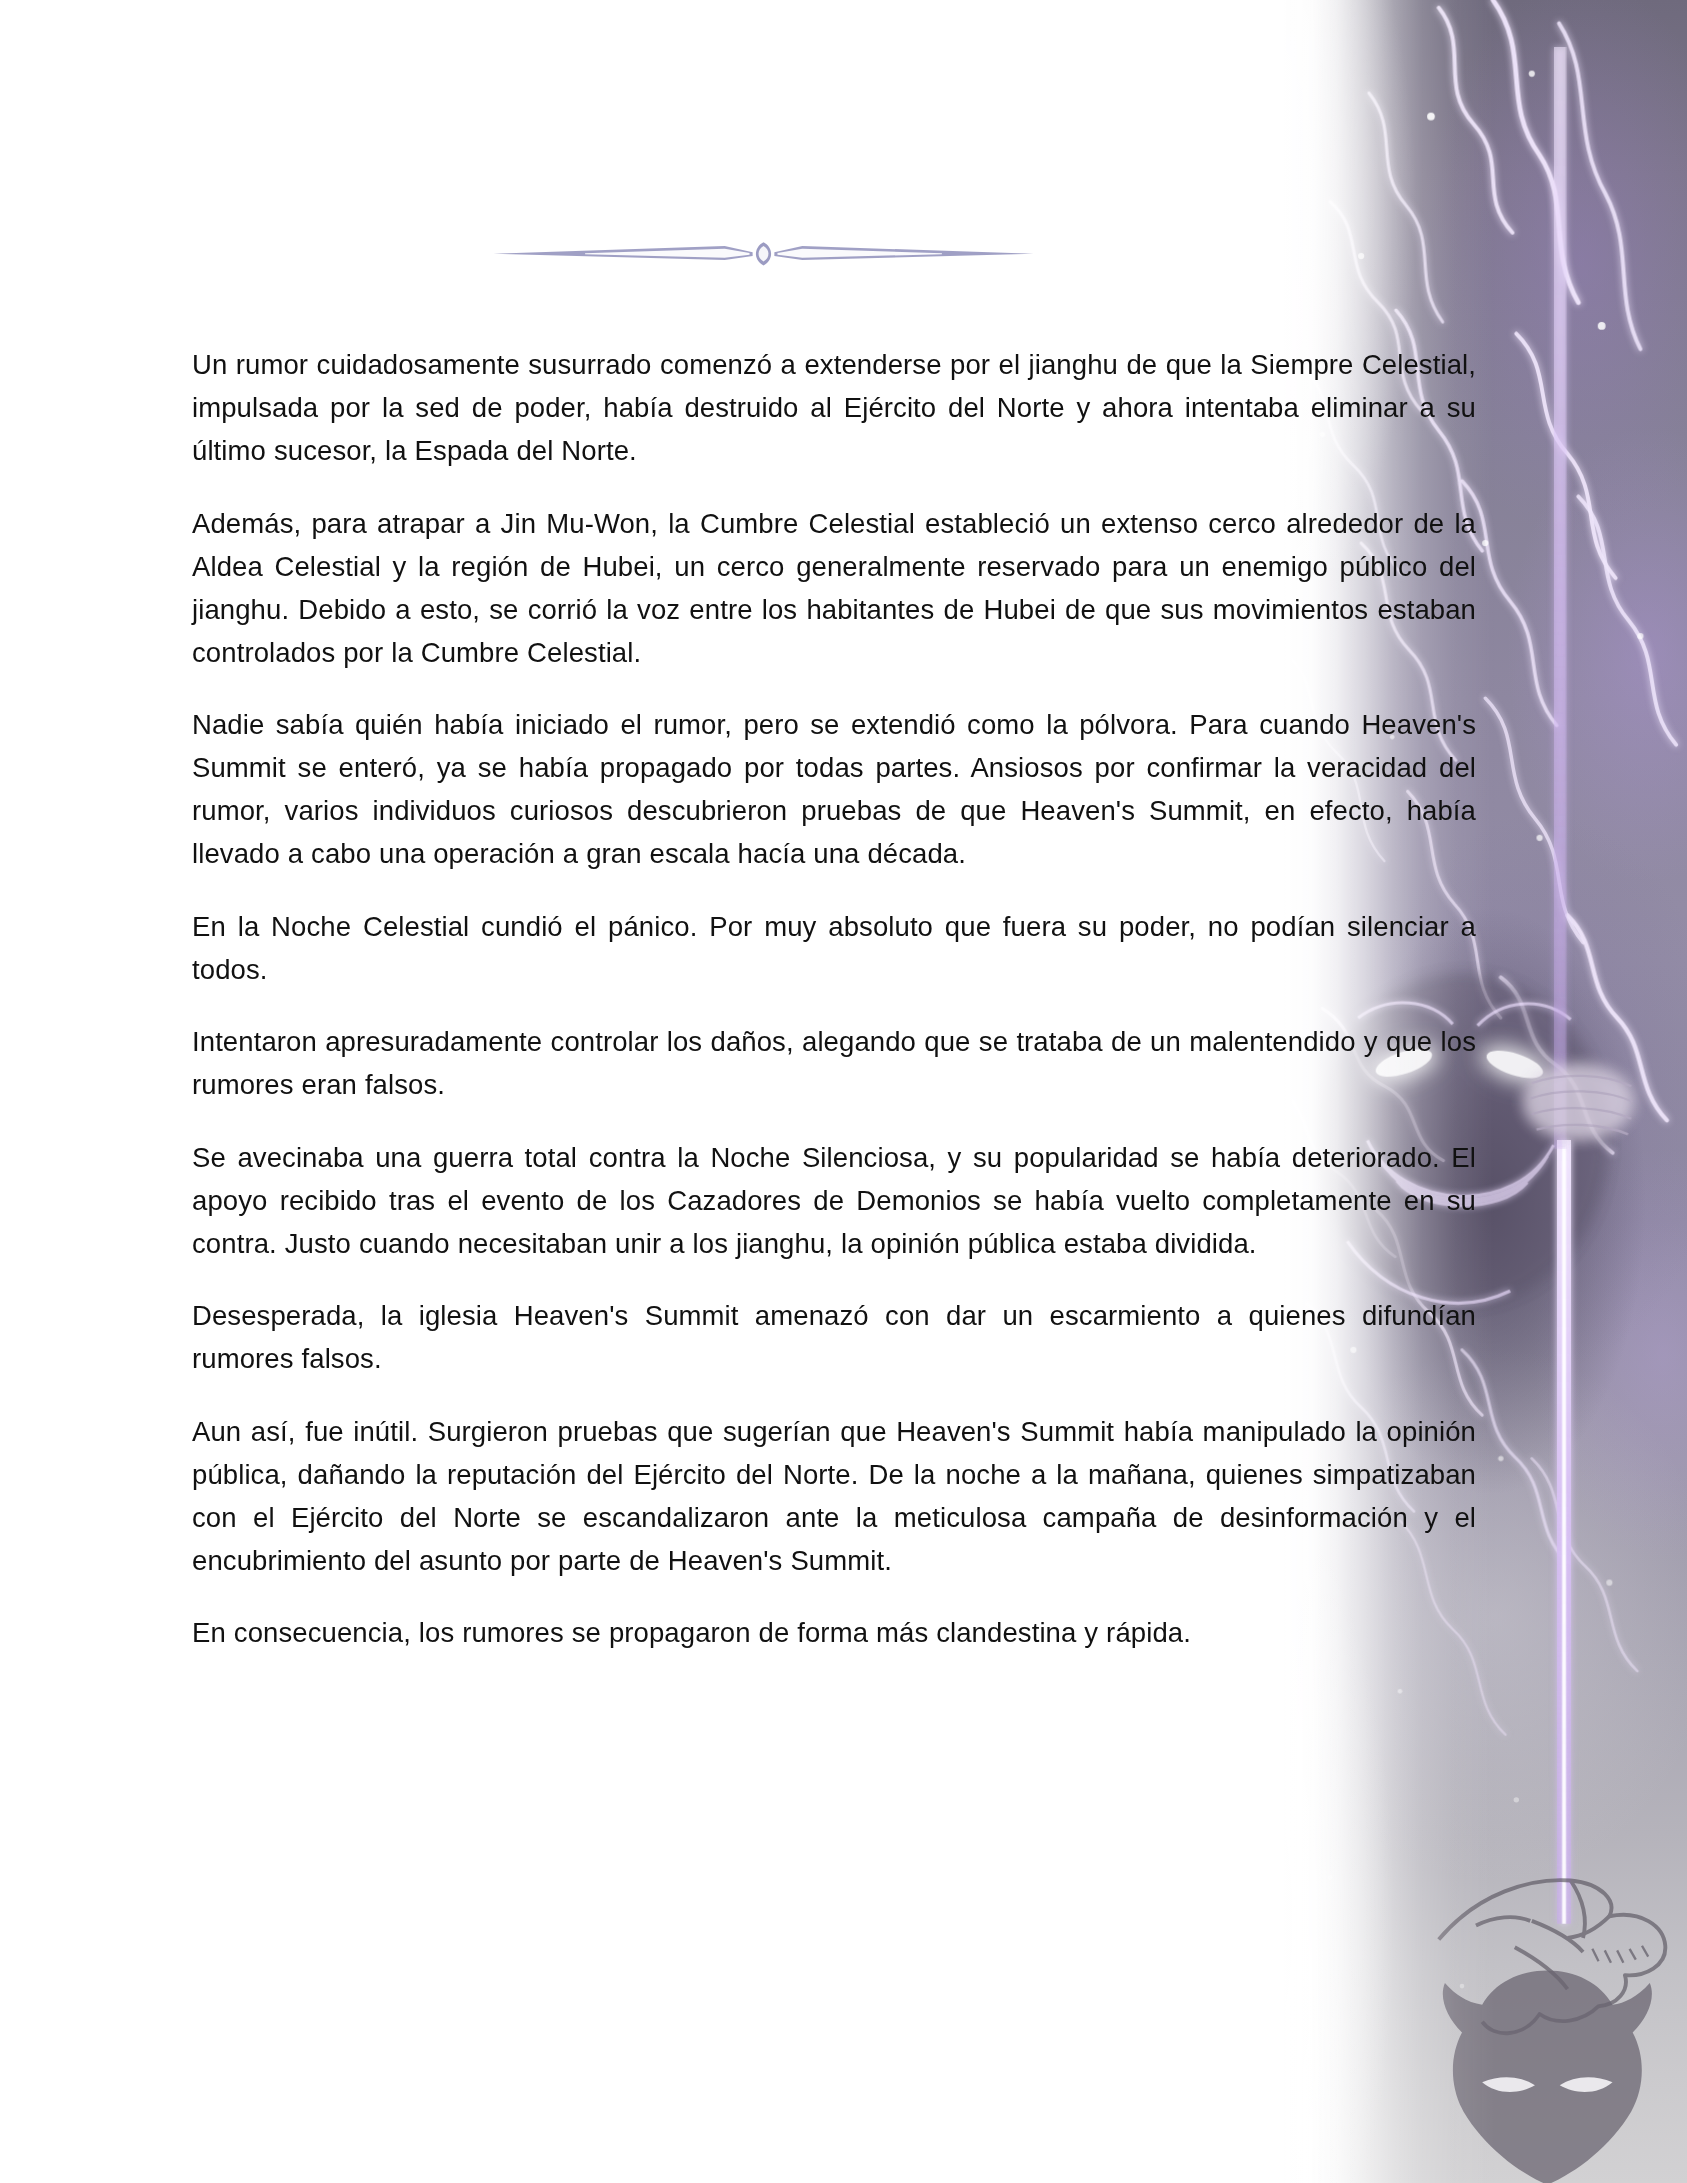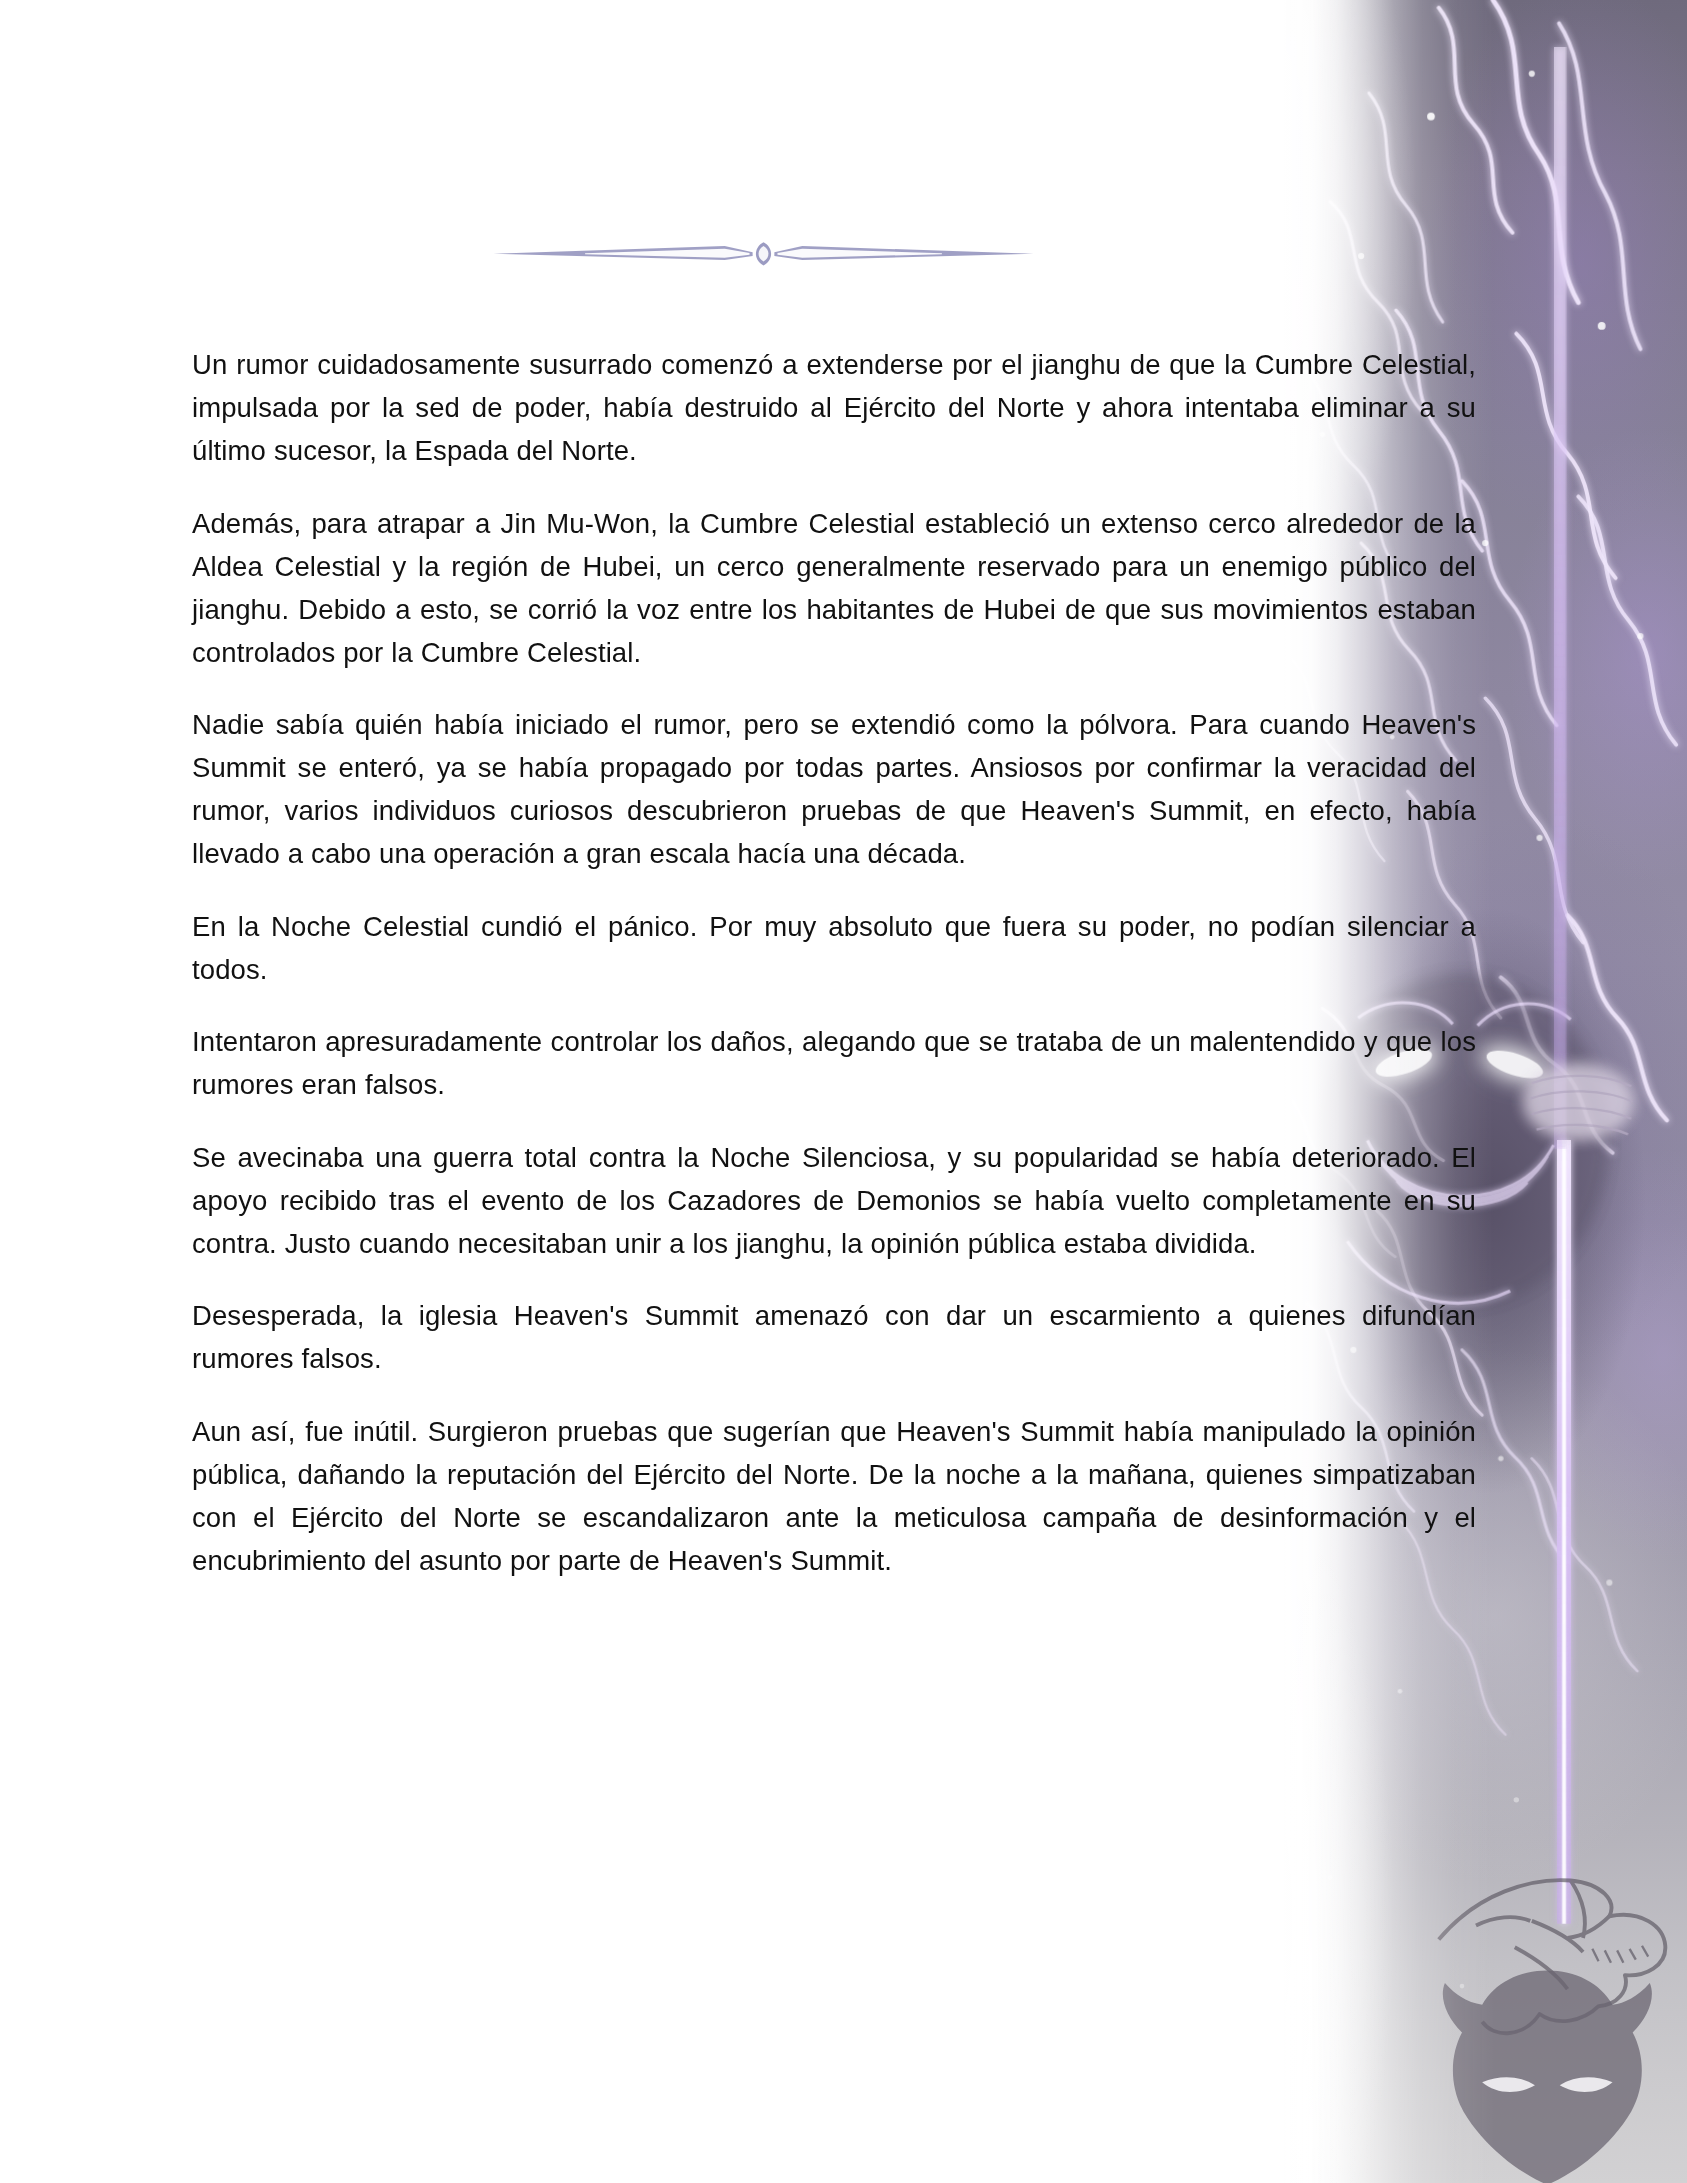--- a/index.html
+++ b/index.html
@@ -320,24 +320,25 @@
         <path d="M350 9 C 362 15, 364 31, 350 39 C 336 31, 338 15, 350 9 Z"></path>
         <path d="M350 14 C 358 18, 359 29, 350 34 C 341 29, 342 18, 350 14 Z" fill="#ffffff" opacity="0.9"></path>
 
         <path d="M698 24 L 400 14 L 364 22 L 364 27 L 400 32 Z" opacity="0.95"></path>
         <path d="M580 23.4 L 400 17.5 L 368 23 L 368 25.4 L 400 29 L 580 24.6 Z" fill="#ffffff" opacity="0.95"></path>
       </g>
     </svg>
   </div>
 
   <div id="content">
-    <p class="para">Un rumor cuidadosamente susurrado comenzó a extenderse por el jianghu de que la Cumbre Celestial, impulsada por la sed de poder, había destruido al Ejército del Norte y ahora intentaba eliminar a su último sucesor, la Espada del Norte.</p>
+    <p class="para">Un rumor cuidadosamente susurrado comenzó a extenderse por el jianghu de que la Siempre Celestial, impulsada por la sed de poder, había destruido al Ejército del Norte y ahora intentaba eliminar a su último sucesor, la Espada del Norte.</p>
     <p class="para">Además, para atrapar a Jin Mu-Won, la Cumbre Celestial estableció un extenso cerco alrededor de la Aldea Celestial y la región de Hubei, un cerco generalmente reservado para un enemigo público del jianghu. Debido a esto, se corrió la voz entre los habitantes de Hubei de que sus movimientos estaban controlados por la Cumbre Celestial.</p>
     <p class="para">Nadie sabía quién había iniciado el rumor, pero se extendió como la pólvora. Para cuando Heaven's Summit se enteró, ya se había propagado por todas partes. Ansiosos por confirmar la veracidad del rumor, varios individuos curiosos descubrieron pruebas de que Heaven's Summit, en efecto, había llevado a cabo una operación a gran escala hacía una década.</p>
     <p class="para">En la Noche Celestial cundió el pánico. Por muy absoluto que fuera su poder, no podían silenciar a todos.</p>
     <p class="para">Intentaron apresuradamente controlar los daños, alegando que se trataba de un malentendido y que los rumores eran falsos.</p>
     <p class="para">Se avecinaba una guerra total contra la Noche Silenciosa, y su popularidad se había deteriorado. El apoyo recibido tras el evento de los Cazadores de Demonios se había vuelto completamente en su contra. Justo cuando necesitaban unir a los jianghu, la opinión pública estaba dividida.</p>
     <p class="para">Desesperada, la iglesia Heaven's Summit amenazó con dar un escarmiento a quienes difundían rumores falsos.</p>
     <p class="para">Aun así, fue inútil. Surgieron pruebas que sugerían que Heaven's Summit había manipulado la opinión pública, dañando la reputación del Ejército del Norte. De la noche a la mañana, quienes simpatizaban con el Ejército del Norte se escandalizaron ante la meticulosa campaña de desinformación y el encubrimiento del asunto por parte de Heaven's Summit.</p>
+    <p class="para">En consecuencia, los rumores se propagaron de forma más clandestina y rápida.</p>
   </div>
 
 </div>
 
 
 </body></html>

